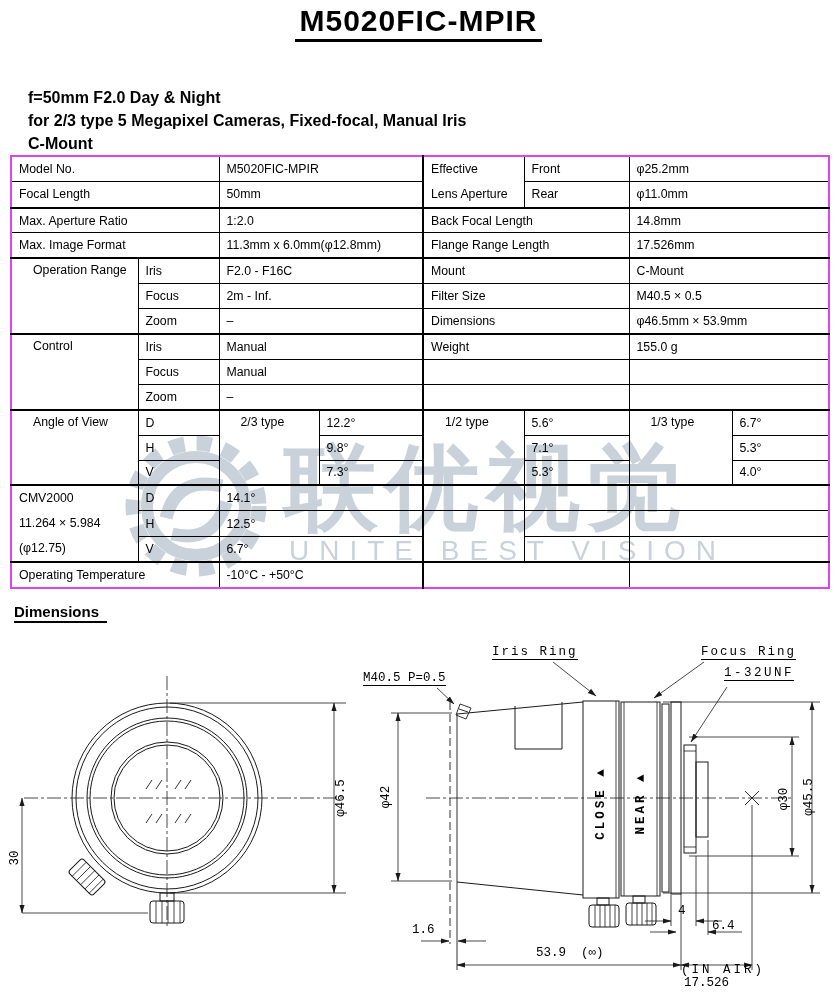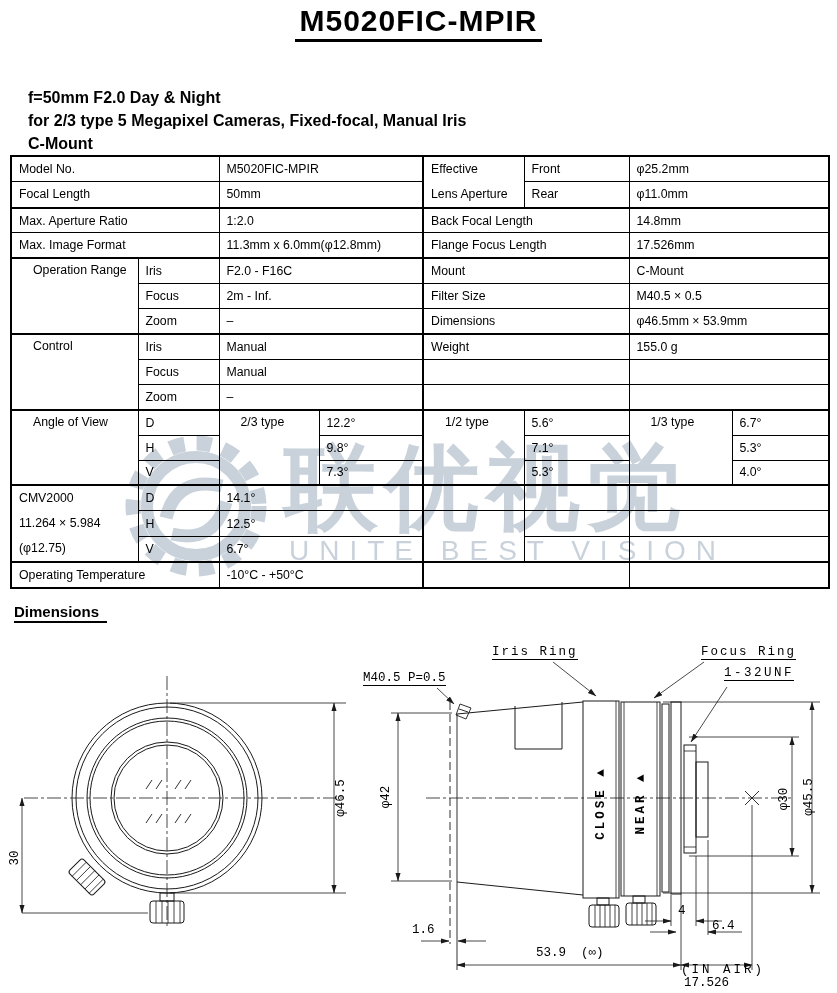--- a/index.html
+++ b/index.html
@@ -18,21 +18,21 @@
   .wm{position:absolute;left:0;top:0;width:837px;height:720px;z-index:1;pointer-events:none;color:#c9d2db;}
   .wm-cjk{position:absolute;left:284px;top:438px;font-size:94px;font-weight:bold;letter-spacing:7px;
         font-family:"DejaVu Sans",sans-serif;line-height:100px;}
   .wm-latin{position:absolute;left:289px;top:535px;font-size:28px;letter-spacing:10px;
         font-family:"Liberation Sans",sans-serif;}
   .wm-gear{position:absolute;left:116px;top:426px;}
 
   
   table.spec{position:absolute;left:10px;top:155px;width:818px;z-index:2;
         border-collapse:collapse;table-layout:fixed;font-size:12.3px;background:transparent;
-        border:2px solid #000000;}
+        border:2px solid #d946ef;}
   table.spec td{border:1px solid #000;height:23.9px;padding:0 2px 0 7px;vertical-align:middle;
         white-space:nowrap;overflow:hidden;}
   table.spec td.top{vertical-align:top;padding-top:4px;padding-left:21px;}
   table.spec td.hd{border-right-width:2px;}
   table.spec td.lines{vertical-align:top;padding-top:0;}
   table.spec td.lines div{line-height:24.8px;}
   table.spec tr:nth-child(3) td,
   table.spec tr:nth-child(5) td,
   table.spec tr:nth-child(8) td,
   table.spec tr:nth-child(11) td,
@@ -108,21 +108,21 @@
         </tr>
         <tr>
           <td colspan="2">Max. Aperture Ratio</td>
           <td colspan="2" class="hd">1:2.0</td>
           <td colspan="2">Back Focal Length</td>
           <td colspan="2">14.8mm</td>
         </tr>
         <tr>
           <td colspan="2">Max. Image Format</td>
           <td colspan="2" class="hd">11.3mm x 6.0mm(φ12.8mm)</td>
-          <td colspan="2">Flange Focus Length</td>
+          <td colspan="2">Flange Range Length</td>
           <td colspan="2">17.526mm</td>
         </tr>
         <tr>
           <td rowspan="3" class="top">Operation Range</td>
           <td>Iris</td>
           <td colspan="2" class="hd">F2.0 - F16C</td>
           <td colspan="2">Mount</td>
           <td colspan="2">C-Mount</td>
         </tr>
         <tr>

